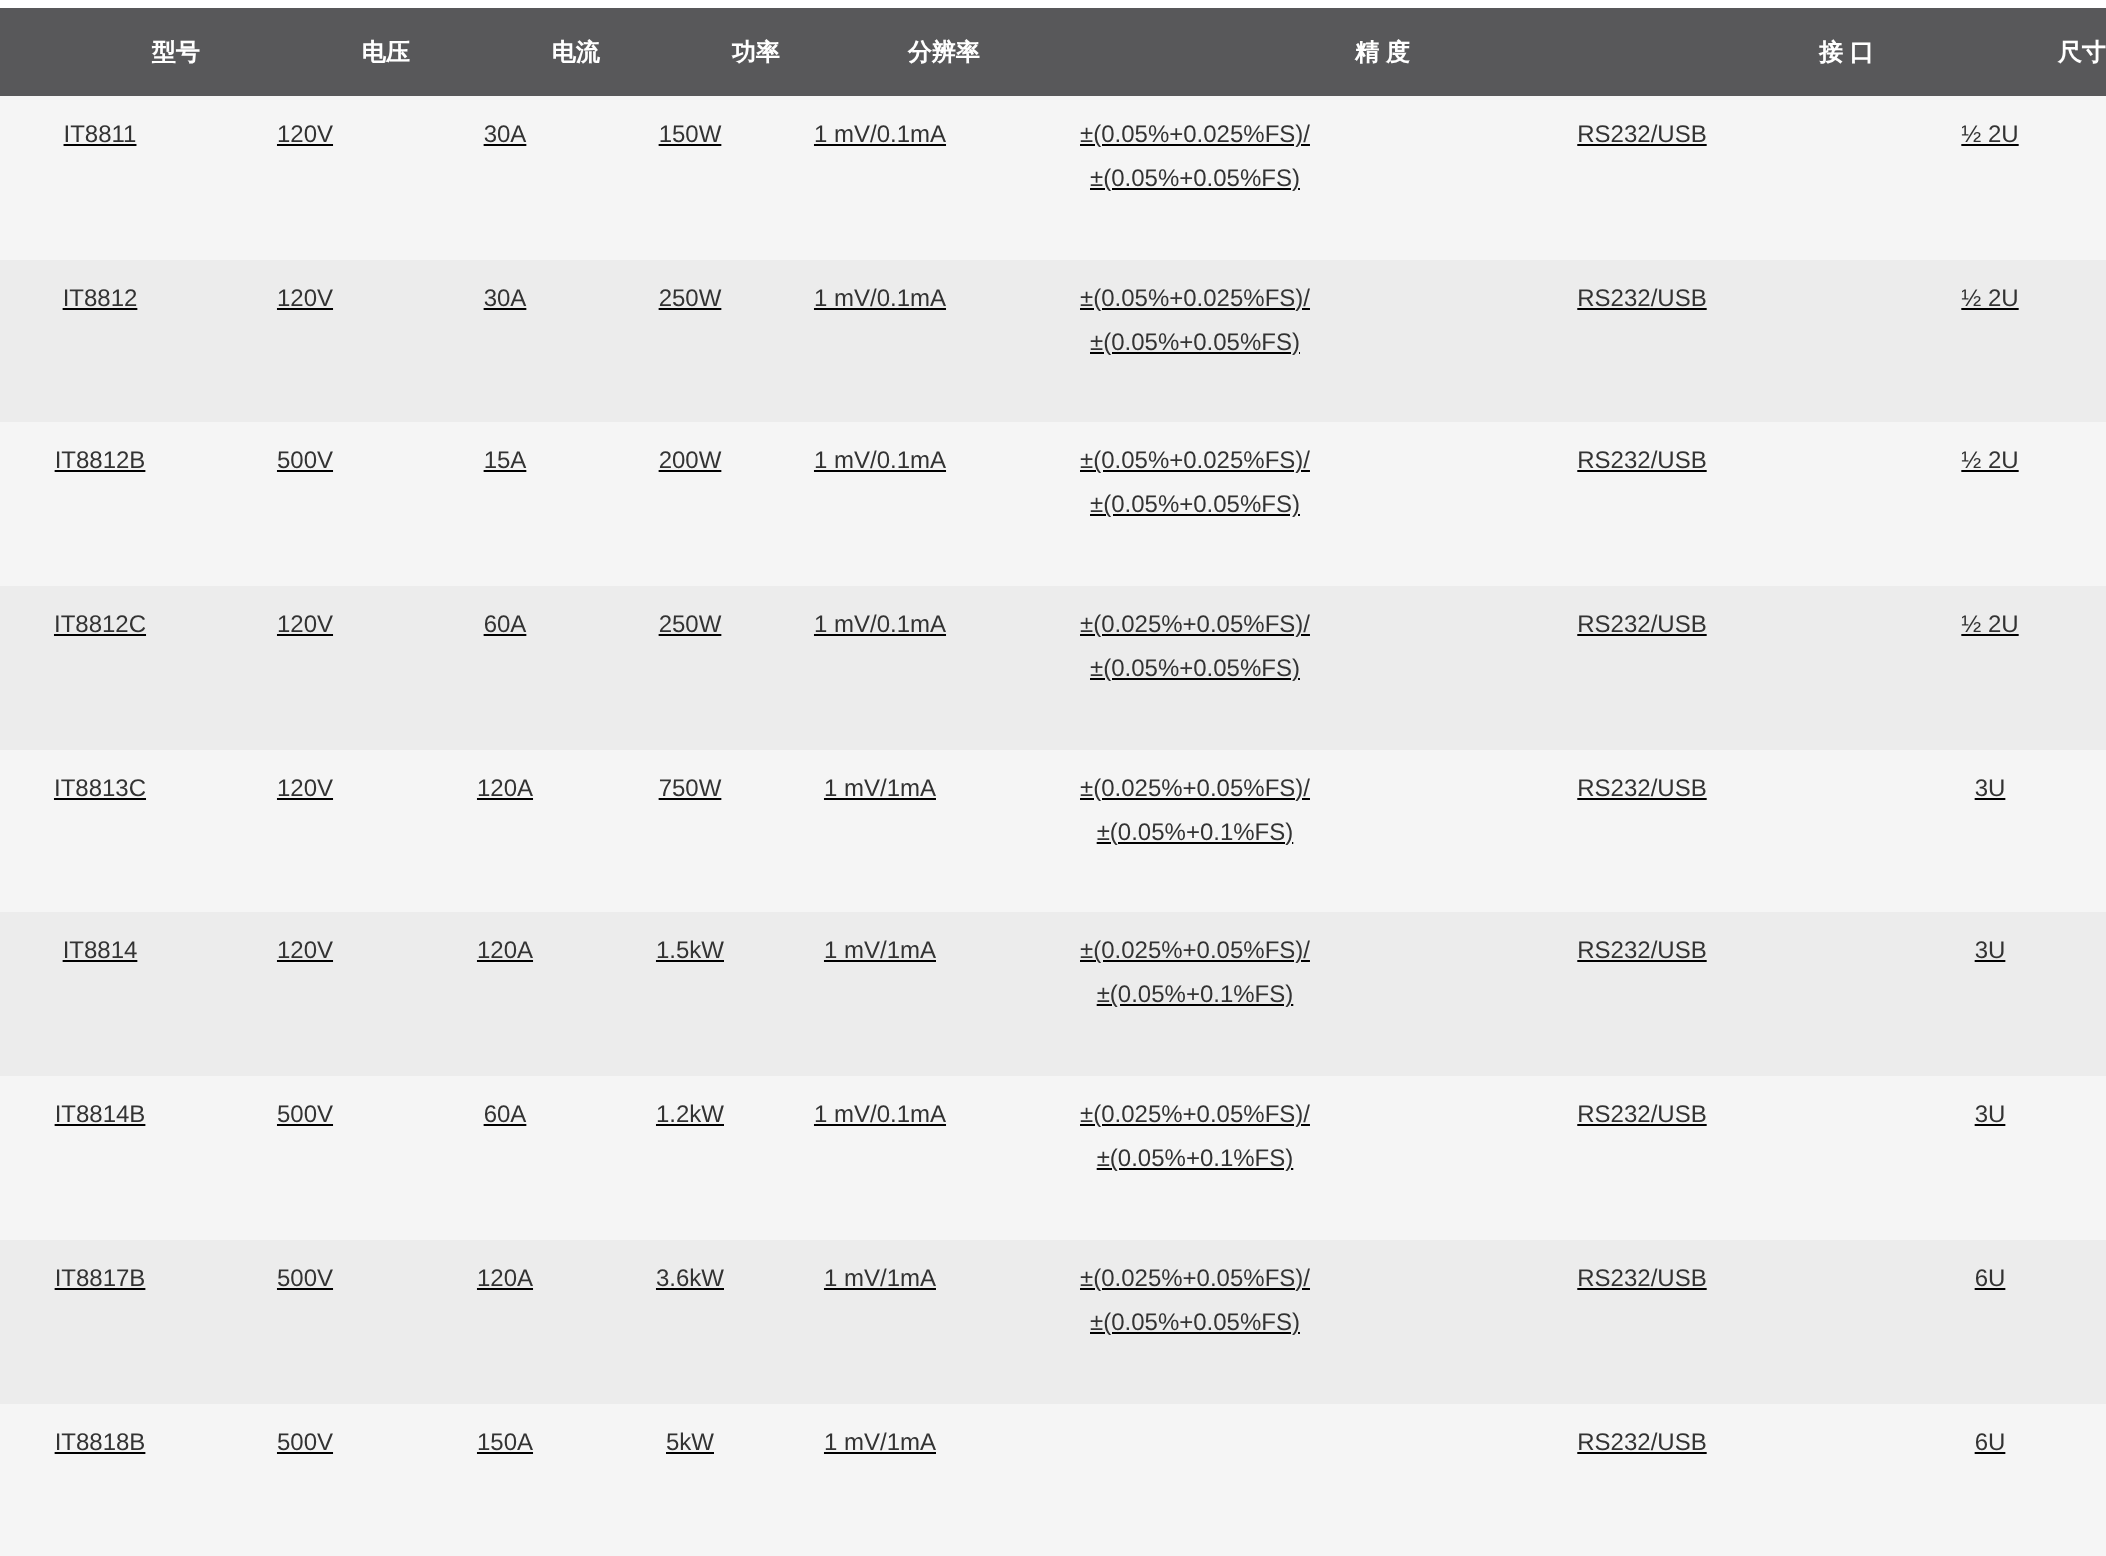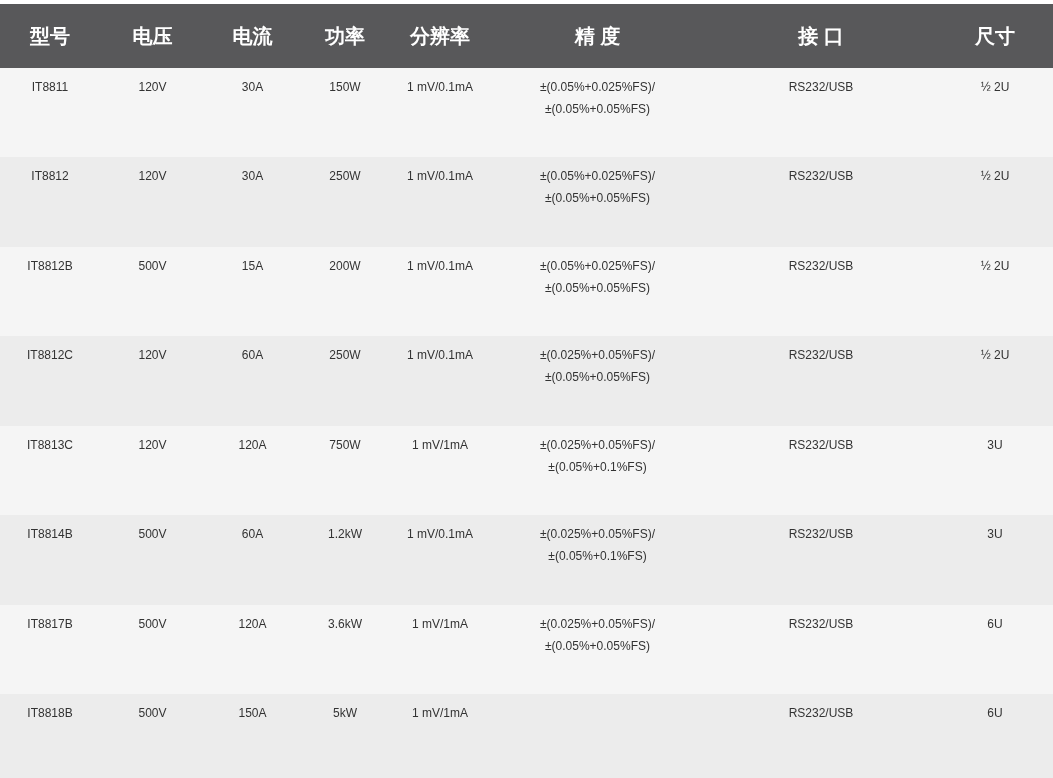--- a/index.html
+++ b/index.html
@@ -26,29 +26,29 @@
   }
   table.spec-table {
     border-collapse: collapse;
     table-layout: fixed;
     width: 1053px;
     height: 774px;
   }
   thead th {
     background: var(--header-bg);
     color: var(--header-text);
-    font-size: 20px;
+    font-size: 12px;
     font-weight: bold;
     height: 44px;
-    text-align: center;
+    text-align: right;
     vertical-align: middle;
-    padding: 10px;
+    padding: 0;
     white-space: pre;
   }
-  tbody tr { height: 48.66px; }
+  tbody tr { height: 48.66px; text-decoration: underline; }
   tbody tr:nth-child(odd)  { background: var(--row-odd); }
   tbody tr:nth-child(even) { background: var(--row-even); }
   tbody td {
     font-size: 12px;
     color: var(--body-text);
     text-align: center;
     vertical-align: top;
     padding: 8px 2px 0 2px;
     line-height: 22px;
     white-space: nowrap;
@@ -149,20 +149,33 @@
     <td>750W</td>
     <td>1 mV/1mA</td>
     <td>
       <div class="acc-line">±(0.025%+0.05%FS)/</div>
       <div class="acc-line">±(0.05%+0.1%FS)</div>
     </td>
     <td>RS232/USB</td>
     <td>3U</td>
   </tr>
 
+  <tr>
+    <td>IT8814</td>
+    <td>120V</td>
+    <td>120A</td>
+    <td>1.5kW</td>
+    <td>1 mV/1mA</td>
+    <td>
+      <div class="acc-line">±(0.025%+0.05%FS)/</div>
+      <div class="acc-line">±(0.05%+0.1%FS)</div>
+    </td>
+    <td>RS232/USB</td>
+    <td>3U</td>
+  </tr>
 
   <tr>
     <td>IT8814B</td>
     <td>500V</td>
     <td>60A</td>
     <td>1.2kW</td>
     <td>1 mV/0.1mA</td>
     <td>
       <div class="acc-line">±(0.025%+0.05%FS)/</div>
       <div class="acc-line">±(0.05%+0.1%FS)</div>

